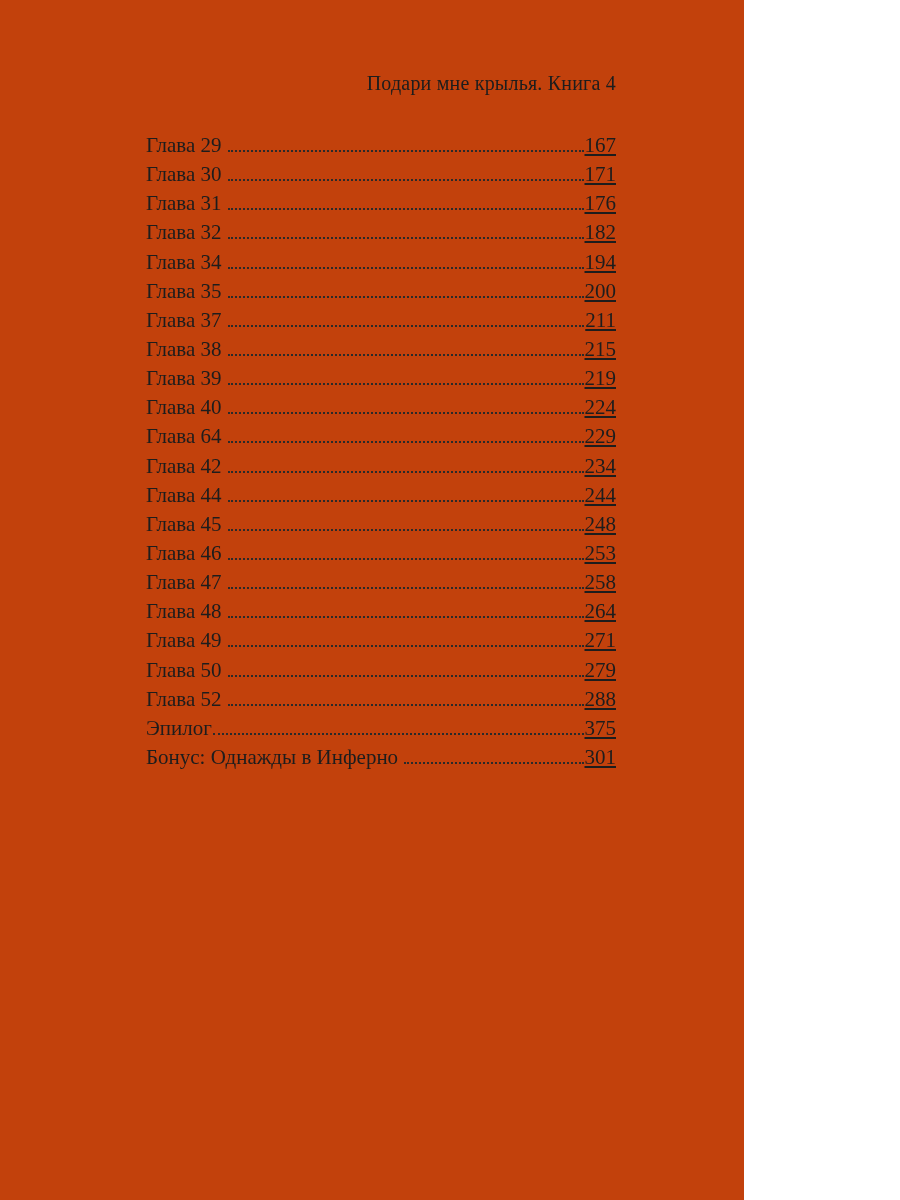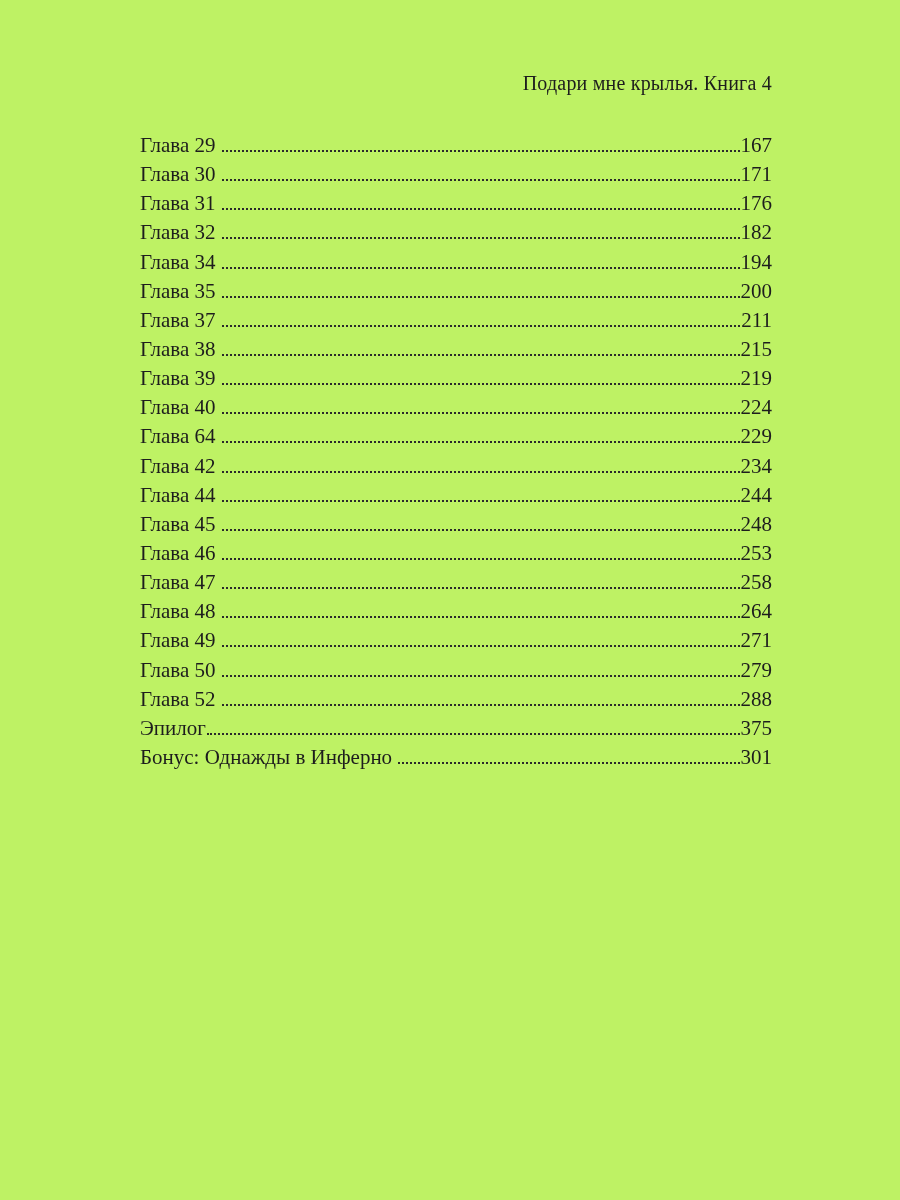--- a/index.html
+++ b/index.html
@@ -2,43 +2,43 @@
 <html lang="ru"><head>
 <meta charset="utf-8">
 <style>
   html, body {
     margin: 0;
     padding: 0;
     background: #ffffff;
   }
   .page {
     position: relative;
-    width: 900px;
+    width: 744px;
     height: 1200px;
-    background: #bef264;
+    background: #c2410c;
     font-family: "Liberation Serif", "DejaVu Serif", serif;
     color: #1d1d1d;
     box-sizing: border-box;
     overflow: hidden;
   }
   .running-header {
     position: absolute;
     top: 70px;
     left: 140px;
     right: 128px;
     text-align: right;
     font-size: 20px;
     line-height: 26px;
     color: #1d1d1d;
     letter-spacing: 0.2px;
   }
   .toc {
     position: absolute;
     top: 131px;
-    left: 140px;
+    left: 146px;
     right: 128px;
   }
   .toc-row {
     display: flex;
     align-items: baseline;
     font-size: 21px;
     line-height: 29.15px;
     height: 29.15px;
     color: #1d1d1d;
   }
@@ -49,20 +49,21 @@
   .toc-leader {
     flex: 1 1 auto;
     min-width: 12px;
     height: 0;
     border-bottom: 2px dotted #2a2a2a;
     margin: 0 1px 0 1px;
   }
   .toc-page {
     flex: 0 0 auto;
     white-space: nowrap;
+    text-decoration: underline;
   }
 </style>
 </head>
 <body>
 
 <div class="page">
   <div class="running-header">Подари мне крылья. Книга 4</div>
 
   <div class="toc" id="toc-list">
       <div class="toc-row">

